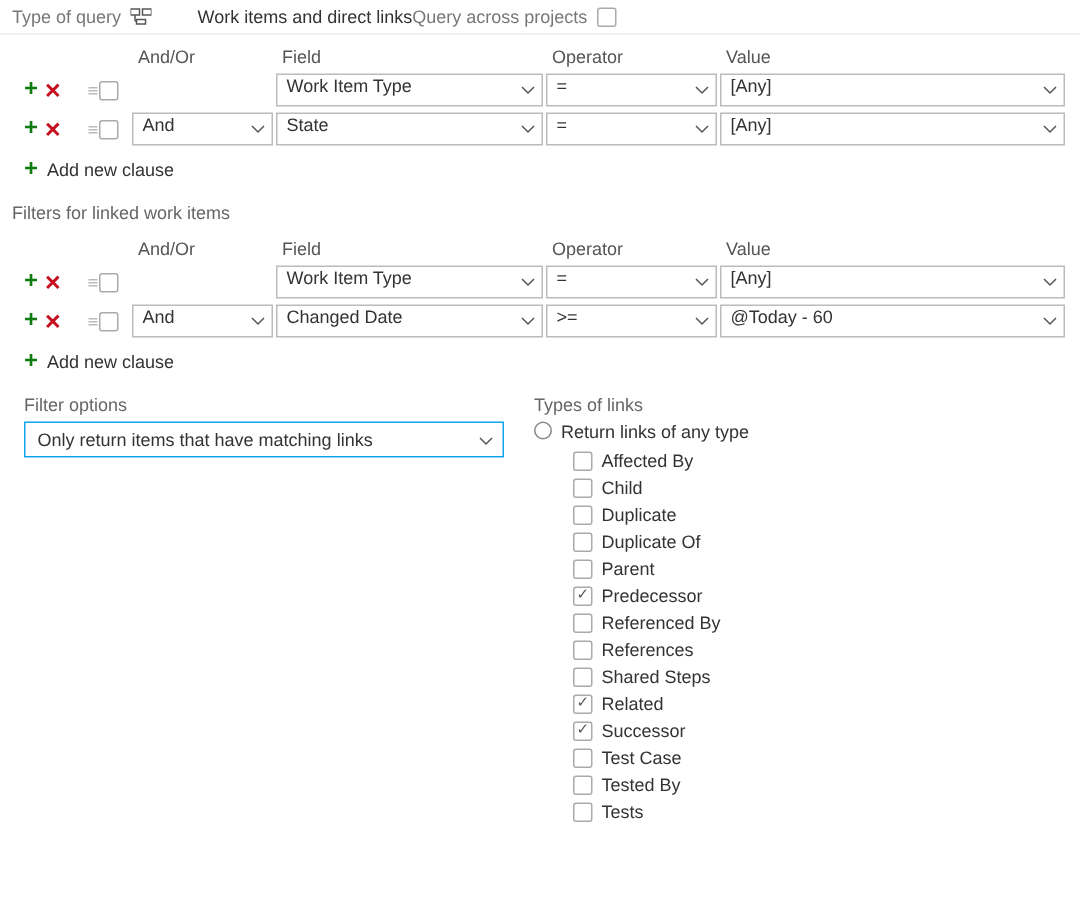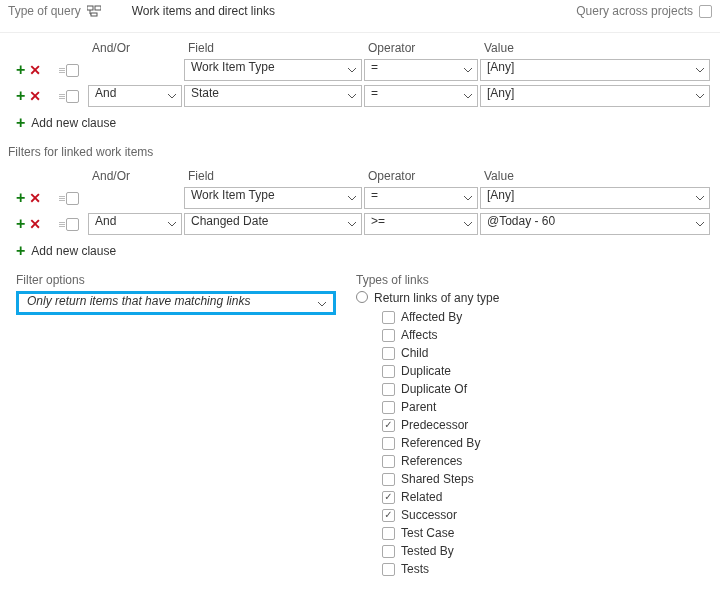--- a/index.html
+++ b/index.html
@@ -8,22 +8,22 @@
     padding: 0;
     font-family: "Segoe UI", Arial, sans-serif;
     font-size: 12px;
     color: #333;
     background: #fff;
     width: 720px;
   }
   .top-bar {
     display: flex;
     align-items: center;
-    justify-content: space-between;
-    padding: 4px 8px 14px 8px;
+    justify-content: flex-start;
+    padding: 4px 8px 4px 8px;
     border-bottom: 1px solid #eee;
     color: #777;
   }
   .top-left { display: flex; align-items: center; gap: 6px; }
   .query-type-icon svg { display: block; }
   .query-type-value { color: #333; margin-left: 25px; }
   .top-right { display: flex; align-items: center; gap: 6px; }
   .checkbox {
     width: 13px; height: 13px;
     border: 1px solid #aaa;
@@ -115,26 +115,26 @@
     color: #666;
   }
   .lower {
     display: flex;
     gap: 20px;
     padding: 6px 4px 12px 16px;
   }
   .filter-options { width: 320px; }
   .fo-label { color: #666; margin-bottom: 4px; }
   .fo-dd {
-    border: 3px solid #0ea5e9;
+    border: 1px solid #0ea5e9;
     height: 24px;
     display: flex;
+    align-items: center;
     padding: 0 20px 0 8px;
     position: relative;
-    font-style: italic;
   }
   .fo-dd .caret { position: absolute; right: 6px; top: 50%; transform: translateY(-50%); }
   .link-types { flex: 1; }
   .lt-title { color: #666; margin-bottom: 4px; }
   .radio-row { display: flex; gap: 6px; margin-bottom: 3px; }
   .radio {
     width: 12px; height: 12px; border: 1px solid #888; border-radius: 50%;
     display: inline-flex; align-items: center; justify-content: center;
   }
   .radio.selected::after { content: ""; width: 6px; height: 6px; background: #555; border-radius: 50%; }
@@ -387,24 +387,20 @@
       <span class="radio"></span>
       <span>Return links of any type</span>
     </div>
     <div class="lt-list" id="lt-list">
         <div class="lt-item">
           <span class="checkbox"></span>
           <span>Affected By</span>
         </div>
         <div class="lt-item">
           <span class="checkbox"></span>
-          <span>Affects</span>
-        </div>
-        <div class="lt-item">
-          <span class="checkbox"></span>
           <span>Child</span>
         </div>
         <div class="lt-item">
           <span class="checkbox"></span>
           <span>Duplicate</span>
         </div>
         <div class="lt-item">
           <span class="checkbox"></span>
           <span>Duplicate Of</span>
         </div>

